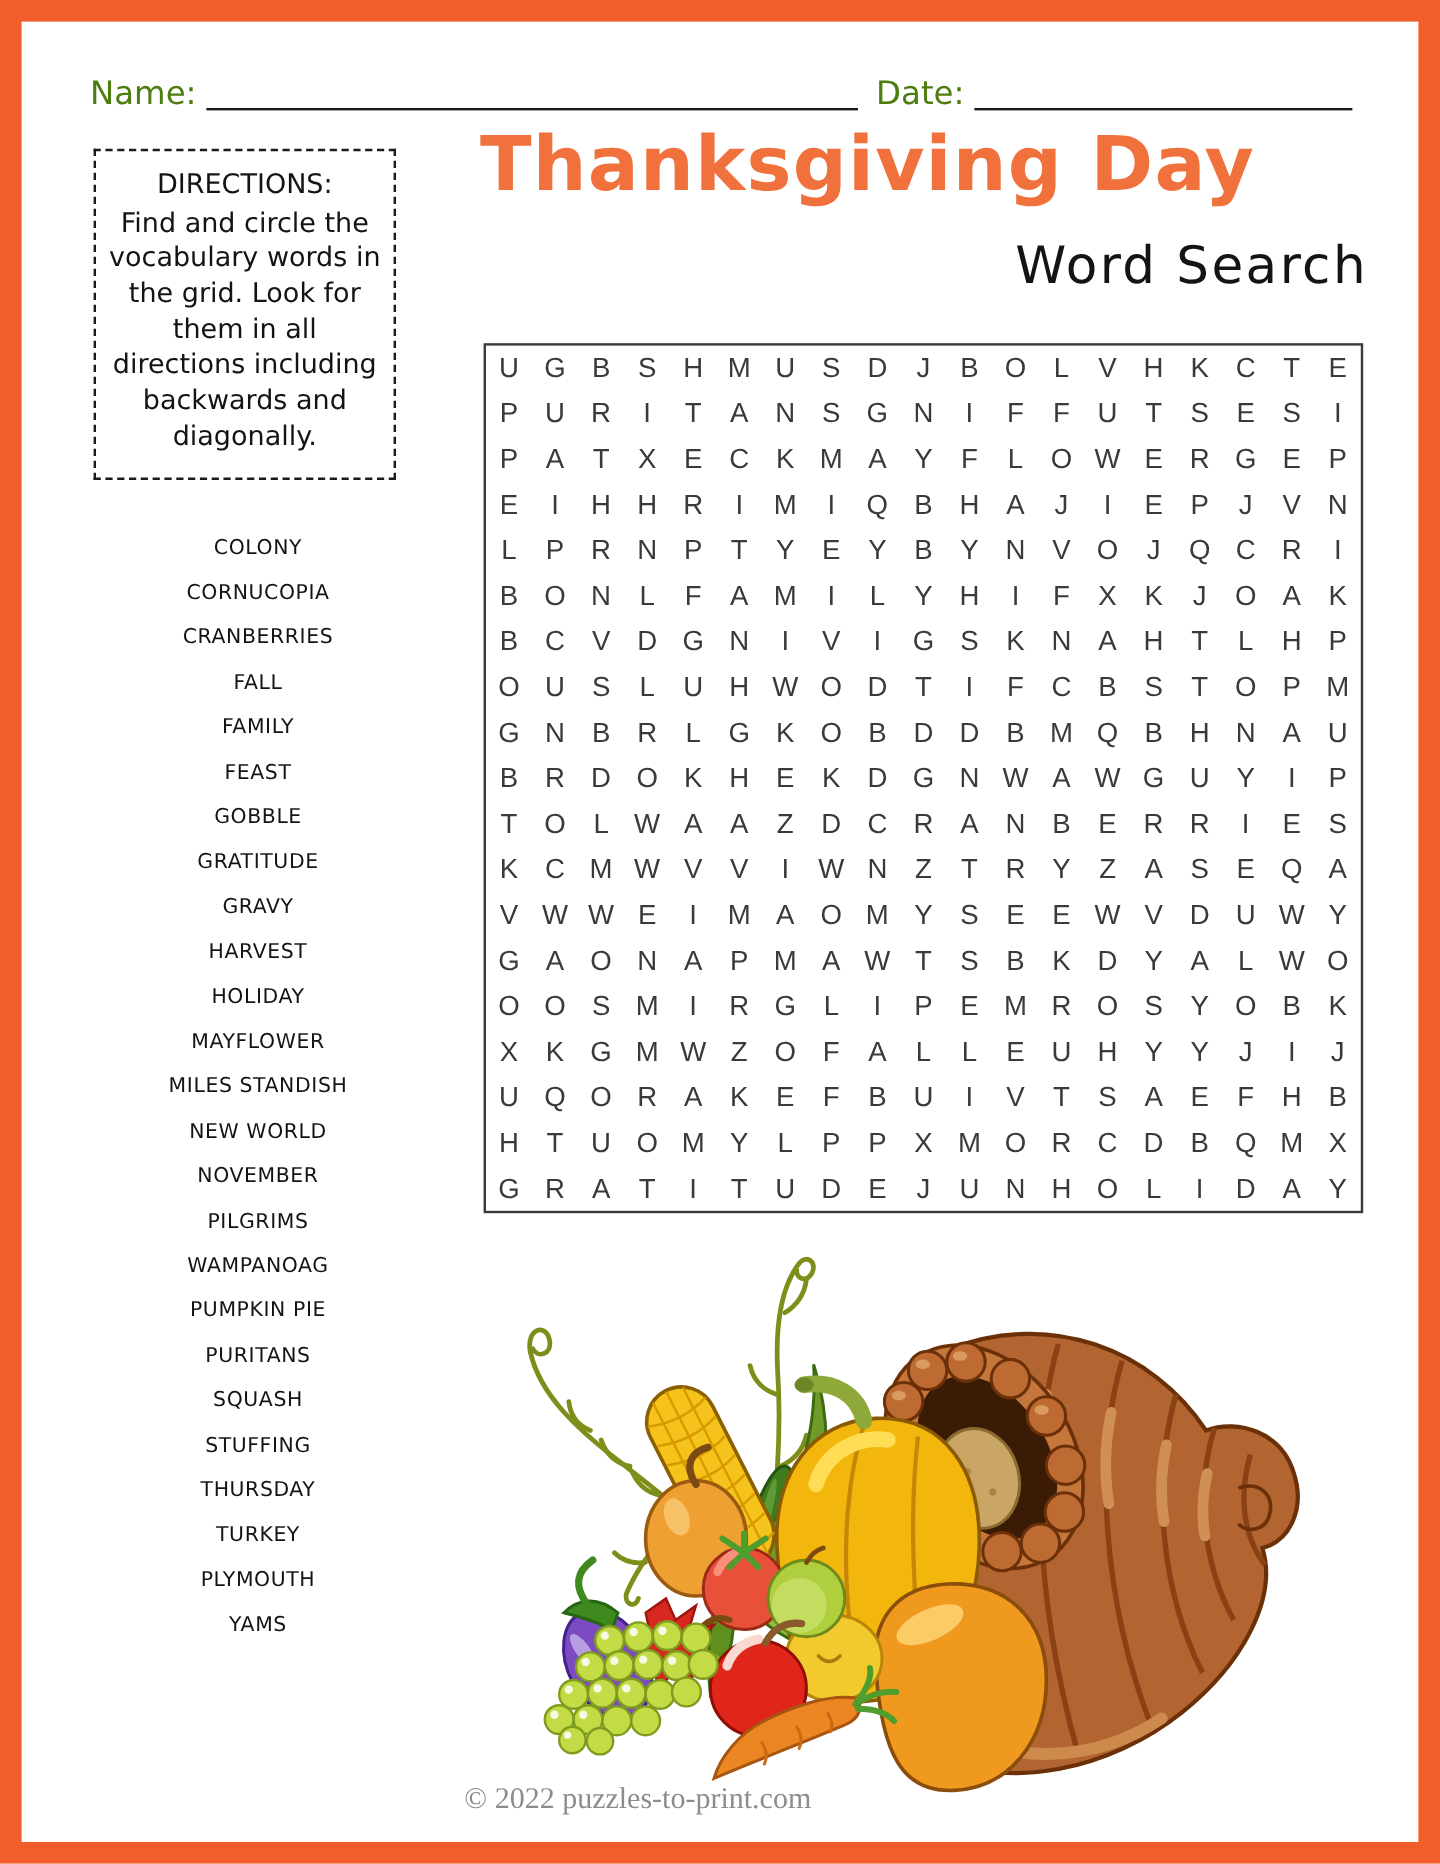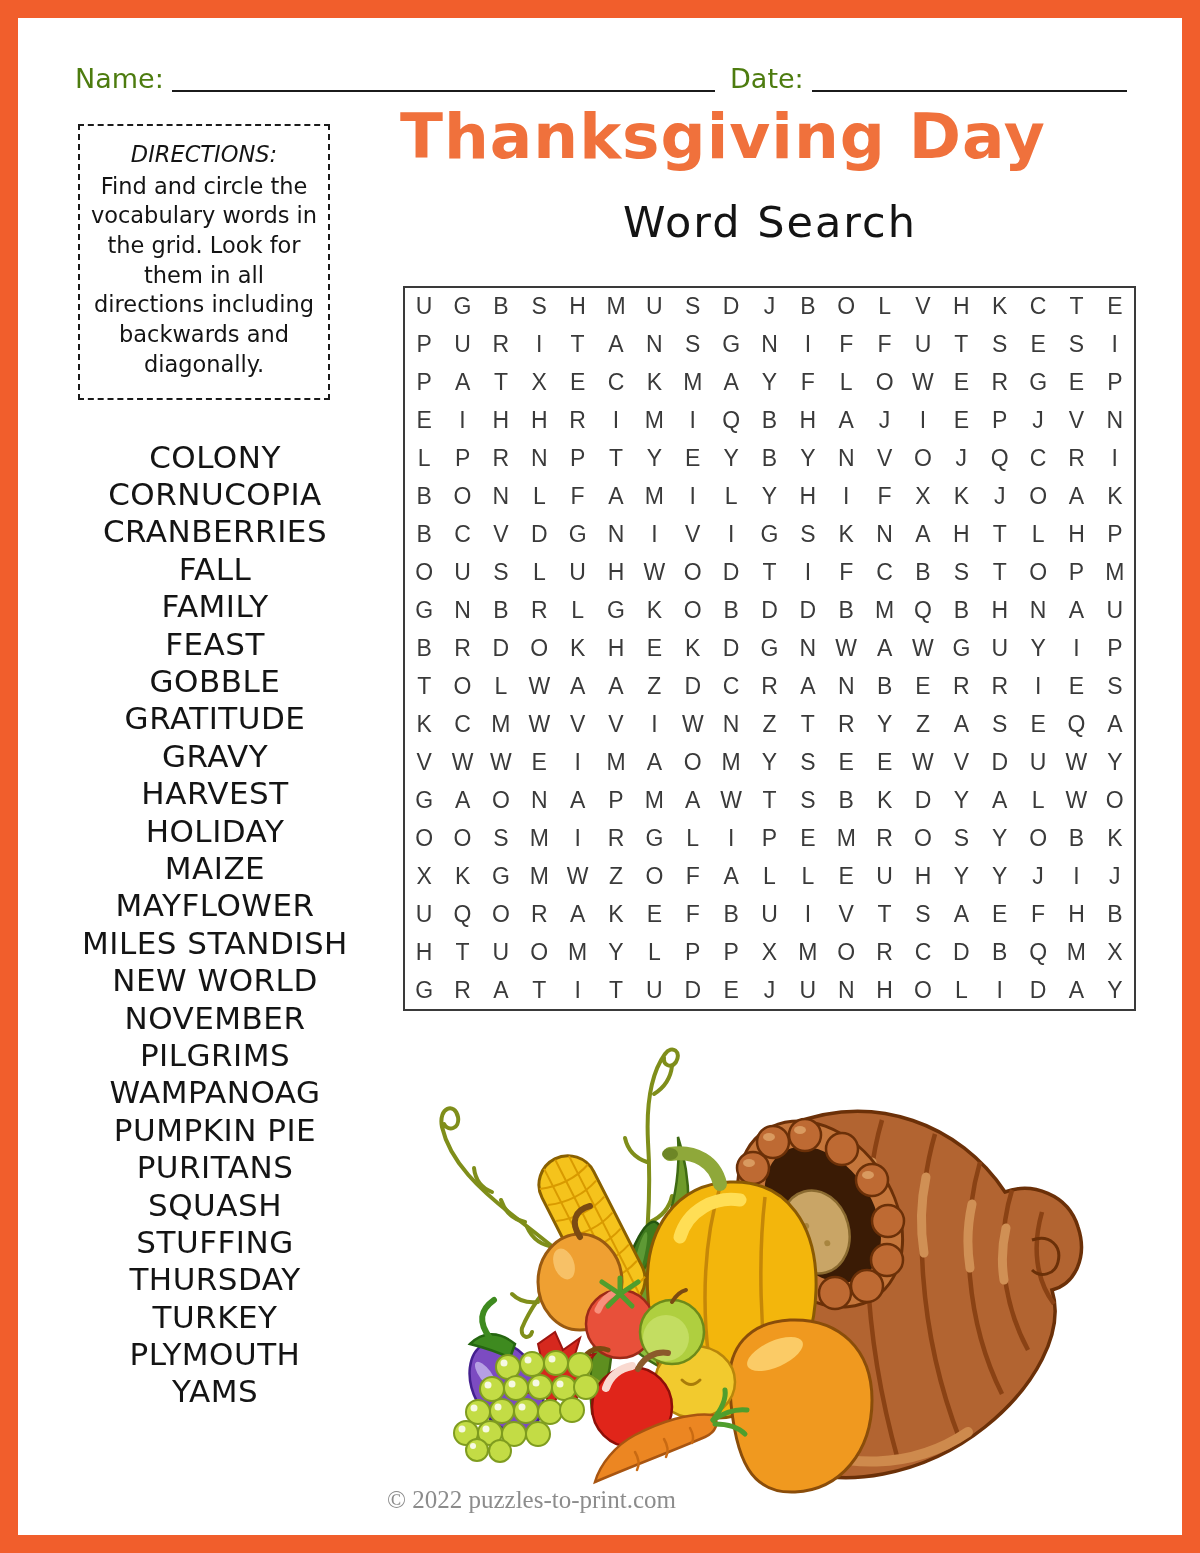--- a/index.html
+++ b/index.html
@@ -12,33 +12,33 @@
             font-size:27px;color:#4d7c0f;}
   .name-row .lbl{white-space:nowrap;line-height:1.1;}
   .rule{display:inline-block;border-bottom:2.5px solid #1b1b1b;height:24px;margin:0 0 2px 8px;}
   .rule.name{width:548px;}
   .rule.date{width:318px;}
   .date-lbl{margin-left:15px;}
 
   
   .title{position:absolute;left:400px;width:740px;top:100px;text-align:left;
          font-size:63px;font-weight:800;color:#F0713C;letter-spacing:1px;}
-  .subtitle{position:absolute;left:400px;width:740px;top:197px;text-align:center;
+  .subtitle{position:absolute;left:400px;width:740px;top:197px;text-align:right;
             font-size:43px;font-weight:400;color:#141414;letter-spacing:2px;}
 
   
   .directions{position:absolute;left:78px;top:124px;width:252px;height:276px;
               border:2px dashed #1b1b1b;box-sizing:border-box;padding:14px 10px;
               text-align:center;font-size:22.5px;line-height:1.32;color:#141414;}
-  .directions .dir-heading{margin-bottom:2px;font-style:italic;}
+  .directions .dir-heading{margin-bottom:2px;}
 
   
   .word-list{position:absolute;left:75px;top:438px;width:280px;}
   .word{height:37.4px;display:flex;align-items:center;justify-content:center;
-        font-size:31px;color:#141414;letter-spacing:.5px;white-space:nowrap;}
+        font-size:17px;color:#141414;letter-spacing:.5px;white-space:nowrap;}
 
   
   .word-grid{position:absolute;left:403px;top:286px;width:733px;height:725px;
              border:2px solid #3a3a3a;box-sizing:border-box;
              display:grid;grid-template-columns:repeat(19,1fr);grid-auto-rows:1fr;
              font-family:"Liberation Sans",sans-serif;font-size:23px;color:#3a3a3a;}
   .cell{display:flex;align-items:center;justify-content:center;}
 
   
   .cornucopia{position:absolute;left:420px;top:1032px;width:700px;height:470px;}
@@ -72,21 +72,20 @@
     <div class="word">CORNUCOPIA</div>
     <div class="word">CRANBERRIES</div>
     <div class="word">FALL</div>
     <div class="word">FAMILY</div>
     <div class="word">FEAST</div>
     <div class="word">GOBBLE</div>
     <div class="word">GRATITUDE</div>
     <div class="word">GRAVY</div>
     <div class="word">HARVEST</div>
     <div class="word">HOLIDAY</div>
-    <div class="word">MAIZE</div>
     <div class="word">MAYFLOWER</div>
     <div class="word">MILES STANDISH</div>
     <div class="word">NEW WORLD</div>
     <div class="word">NOVEMBER</div>
     <div class="word">PILGRIMS</div>
     <div class="word">WAMPANOAG</div>
     <div class="word">PUMPKIN PIE</div>
     <div class="word">PURITANS</div>
     <div class="word">SQUASH</div>
     <div class="word">STUFFING</div>

